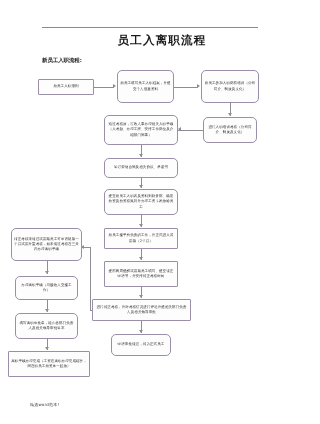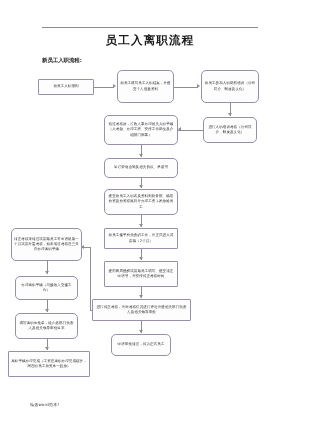--- a/index.html
+++ b/index.html
@@ -20,20 +20,21 @@
 
   .title{
     position:absolute;
     left:0; top:33px; width:300px;
     text-align:center;
     font-size:11.5px;
     font-weight:bold;
     letter-spacing:1.2px;
     color:#1a1a1a;
     font-family:"DejaVu Serif","Liberation Serif",serif;
+    padding-left:12px;
   }
 
   .subtitle{
     position:absolute;
     left:42px; top:57px;
     font-size:5.4px;
     font-weight:bold;
     color:#1a1a1a;
   }
 

